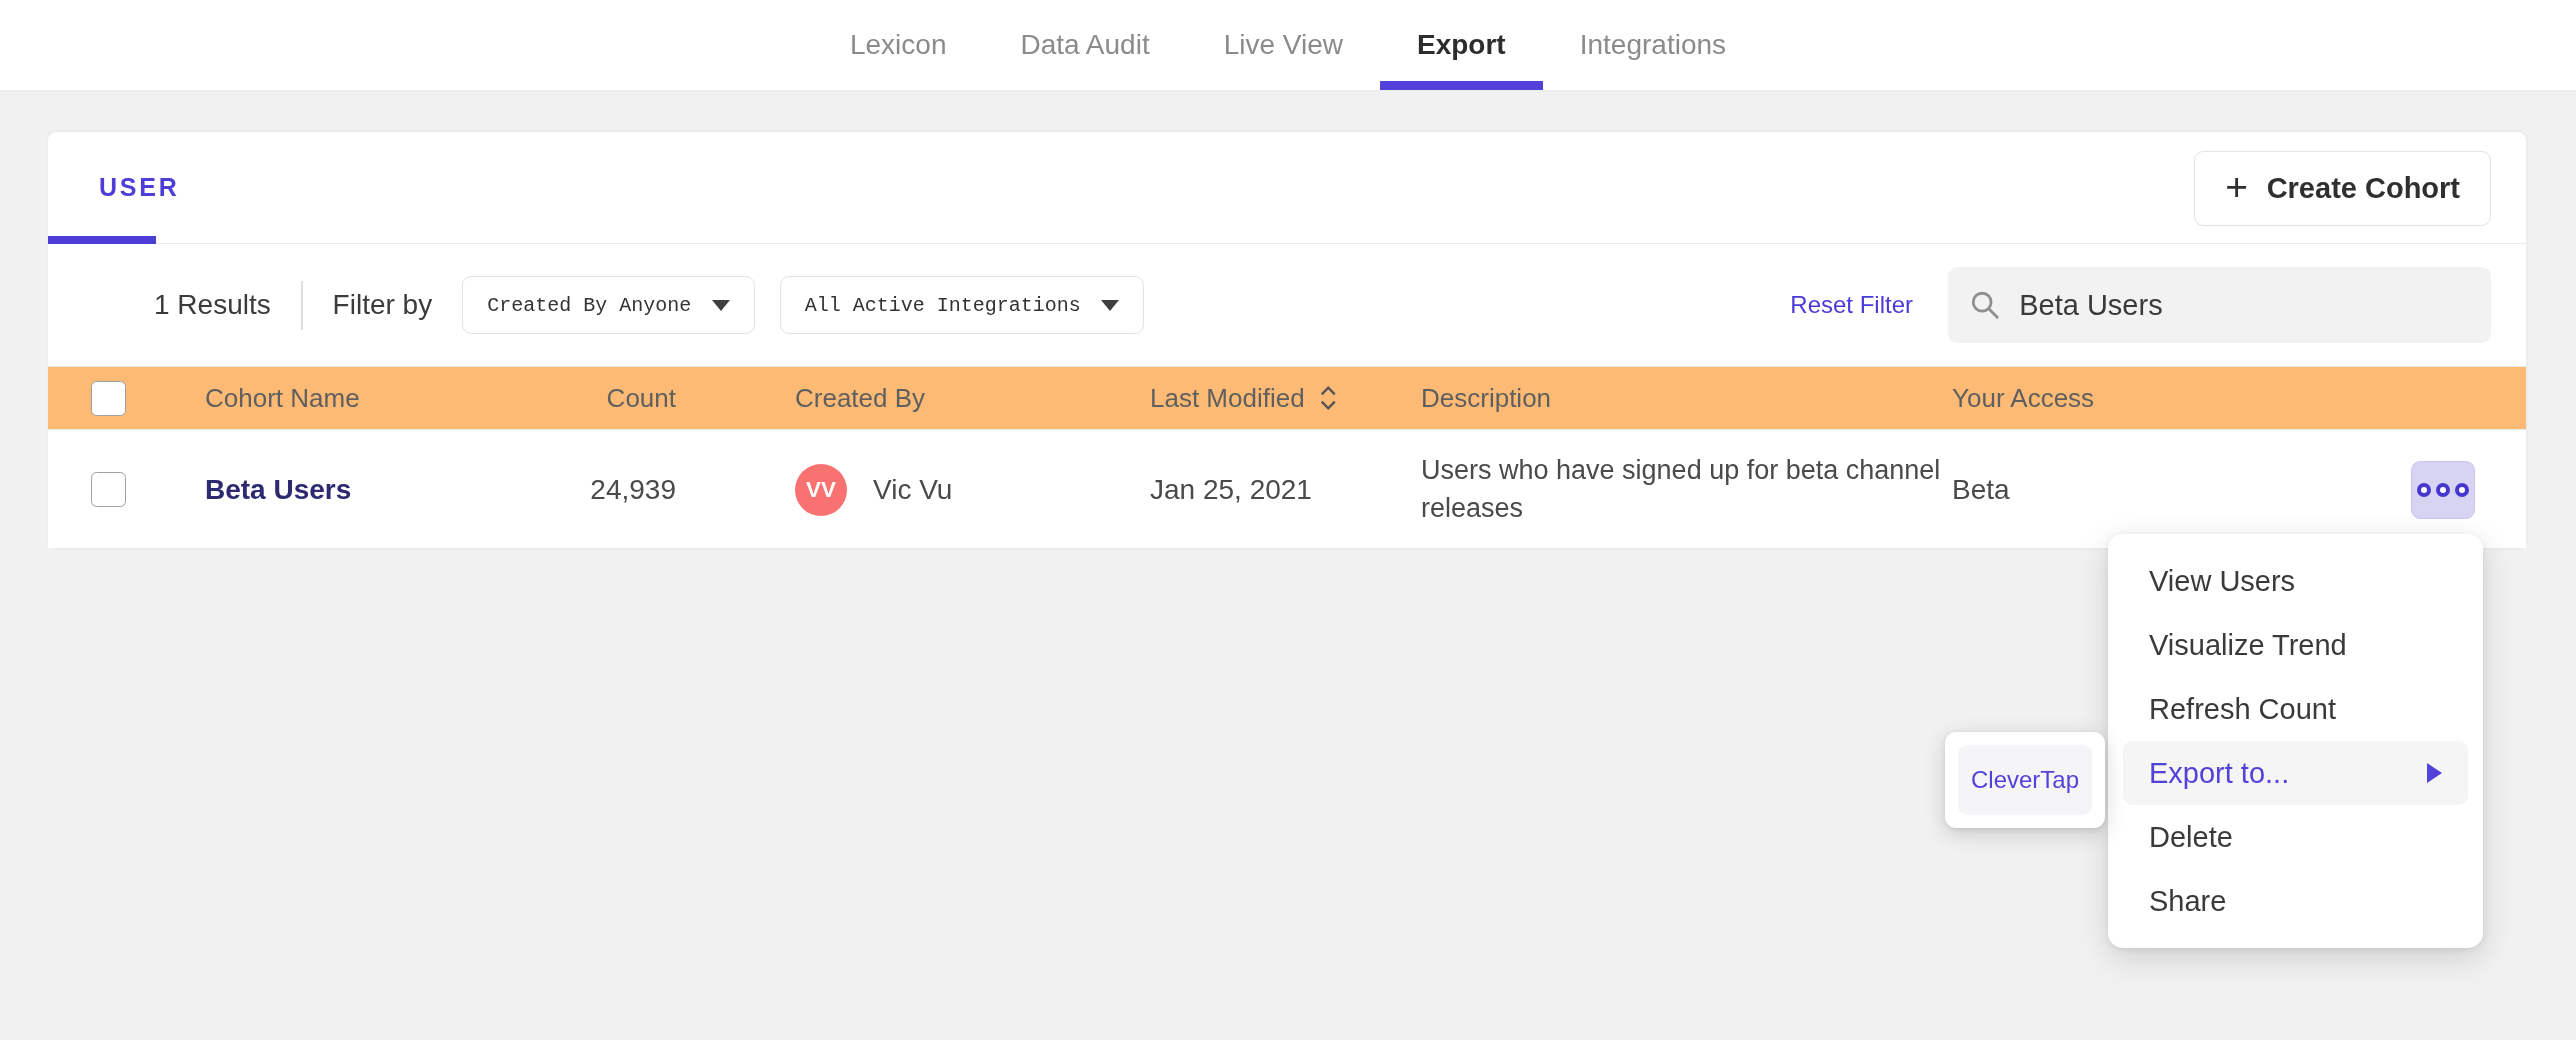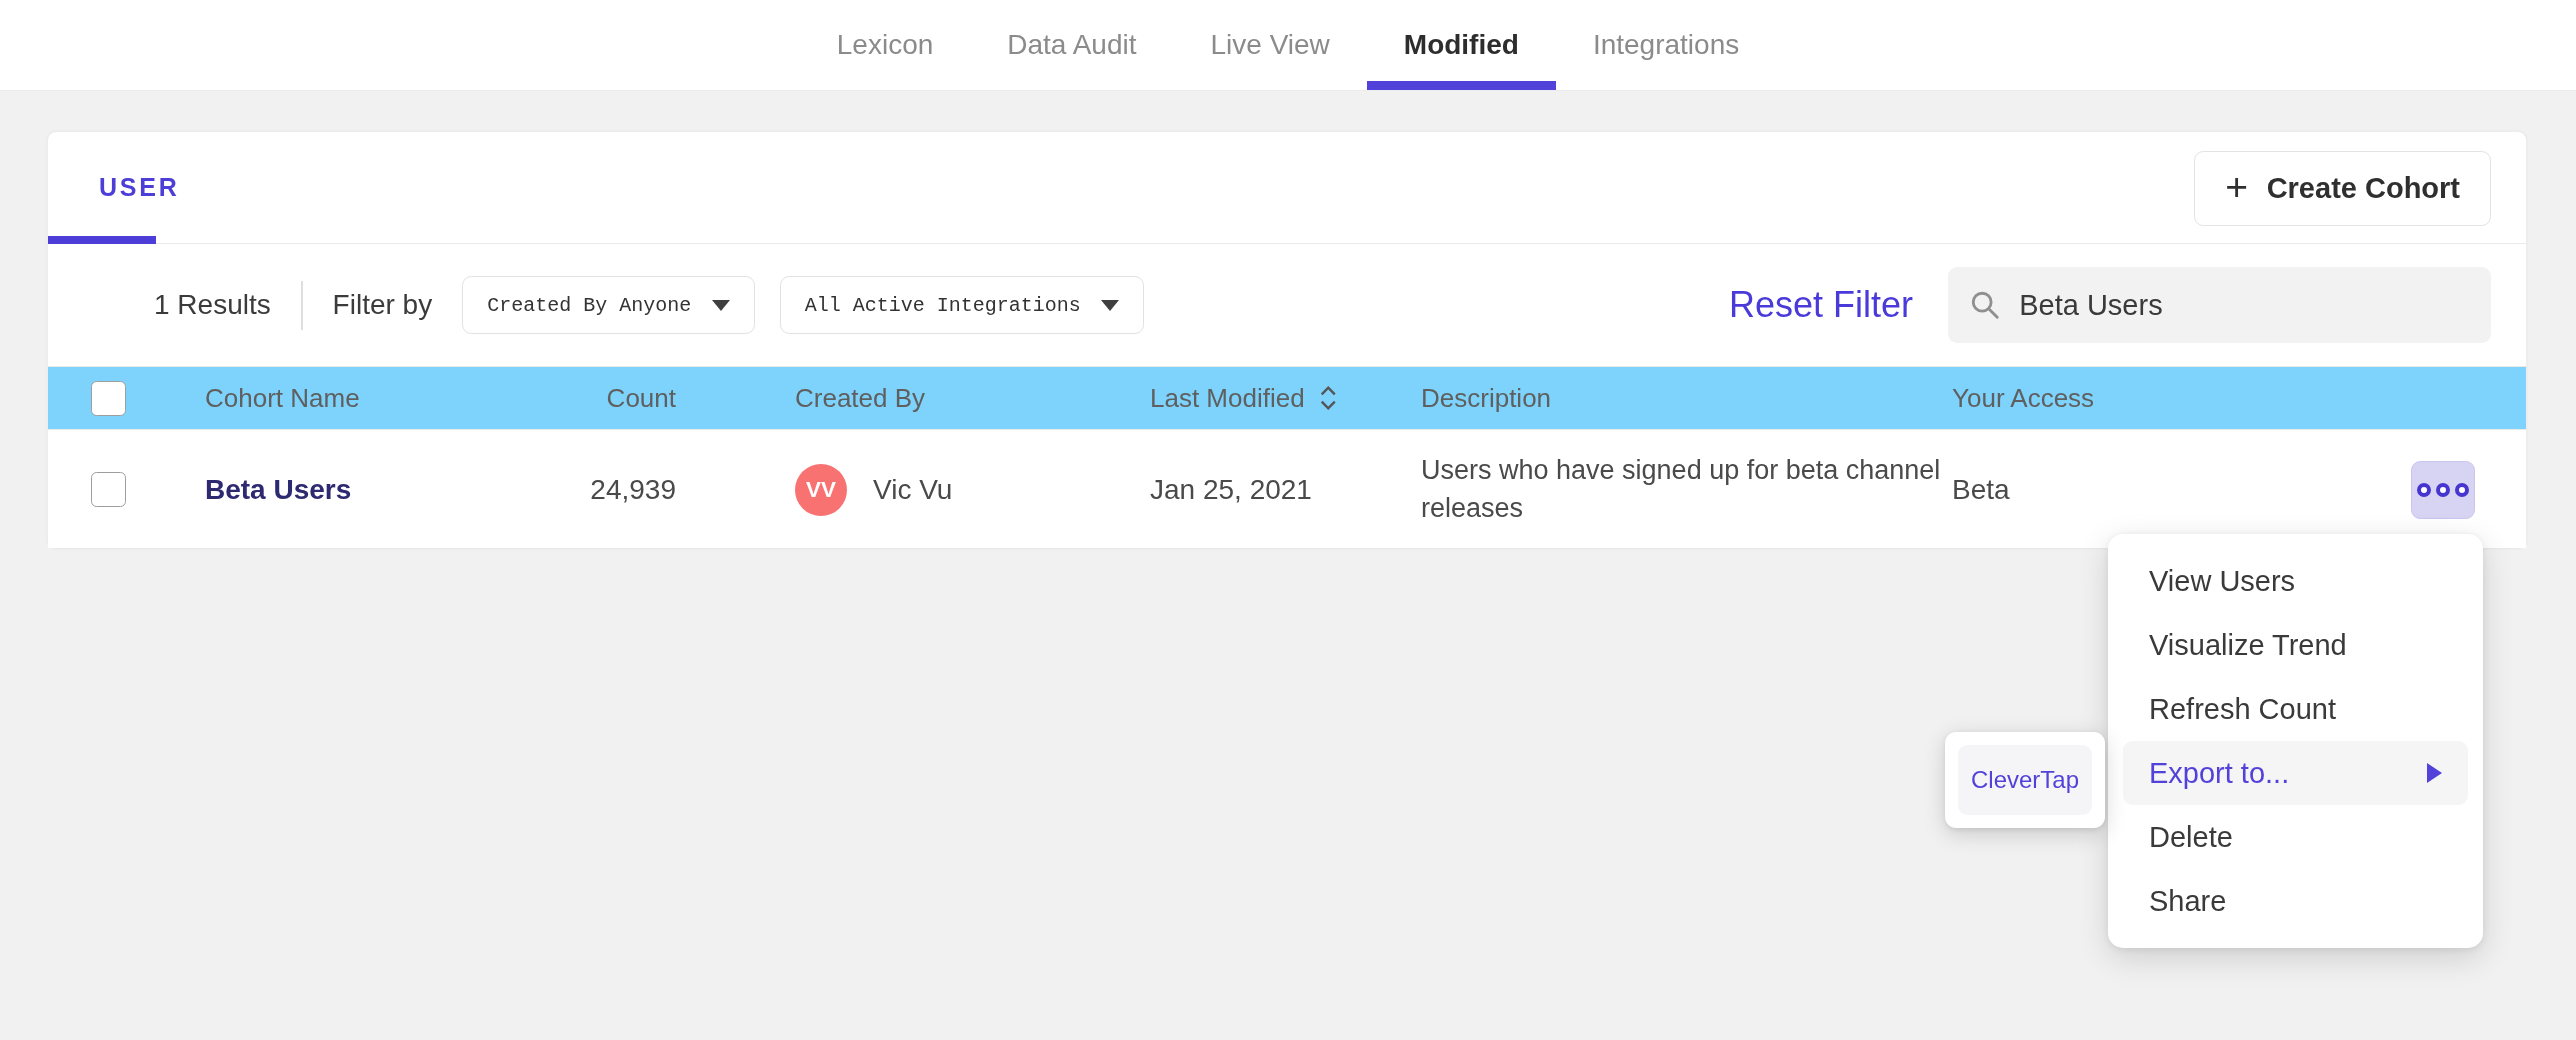--- a/index.html
+++ b/index.html
@@ -67,34 +67,34 @@
   .dropdown {
     height:58px; display:flex; align-items:center; gap:20.5px; padding:15px 24px;
     background:#fff; border:1.9px solid #e2e2e2; border-radius:9.3px;
     font-size:20px; color:#333; cursor:pointer; font-family:Liberation Mono, monospace;
   }
   .dropdown + .dropdown { margin-left:25px; }
   .caret-down {
     width:0; height:0; border-left:9.3px solid transparent;
     border-right:9.3px solid transparent; border-top:11.2px solid #3f3f3f;
   }
-  .reset-link { margin-left:auto; font-size:36px; color:#4a3ada; cursor:pointer; margin-right:35px; }
+  .reset-link { margin-left:auto; font-size:24px; color:#4a3ada; cursor:pointer; margin-right:35px; }
   .search-box {
     width:543px; height:76px; background:#f2f2f3; border-radius:9.3px;
     display:flex; align-items:center; padding:0 20.5px; gap:18.7px;
   }
   .search-box input {
     border:none; background:transparent; outline:none; flex:1;
     font-size:29px; color:#3a3a3a; font-family:"Liberation Sans", sans-serif;
   }
 
   
   .table-header {
     position:absolute; top:234px; left:0; right:0; height:64px;
-    background:#7dd3fc; border-top:0.9px solid #eaeaea; border-bottom:0.9px solid #eaeaea;
+    background:#fdba74; border-top:0.9px solid #eaeaea; border-bottom:0.9px solid #eaeaea;
     font-size:26px; color:#5f5f5f;
   }
   .table-row {
     position:absolute; top:299px; left:0; right:0; height:117px;
     background:#fff; font-size:28px; color:#4a4a4a;
   }
   .cell { position:absolute; top:0; bottom:0; display:flex; align-items:center; }
   .cb-cell { left:43px; }
   .checkbox {
     width:35px; height:35px; background:#fff; border:1.9px solid #9e9e9e;
@@ -152,21 +152,21 @@
     font-size:24px; color:#5242da; cursor:pointer;
   }
 </style>
 </head>
 <body>
 
 <div class="navbar">
   <div class="nav-tab">Lexicon</div>
   <div class="nav-tab">Data Audit</div>
   <div class="nav-tab">Live View</div>
-  <div class="nav-tab active">Modified</div>
+  <div class="nav-tab active">Export</div>
   <div class="nav-tab">Integrations</div>
 </div>
 
 <div class="card">
 
   <div class="card-tabs">
     <div class="user-tab">USER</div>
     <div class="user-tab-underline"></div>
     <button class="create-btn">
       <span class="plus-glyph">+</span>

